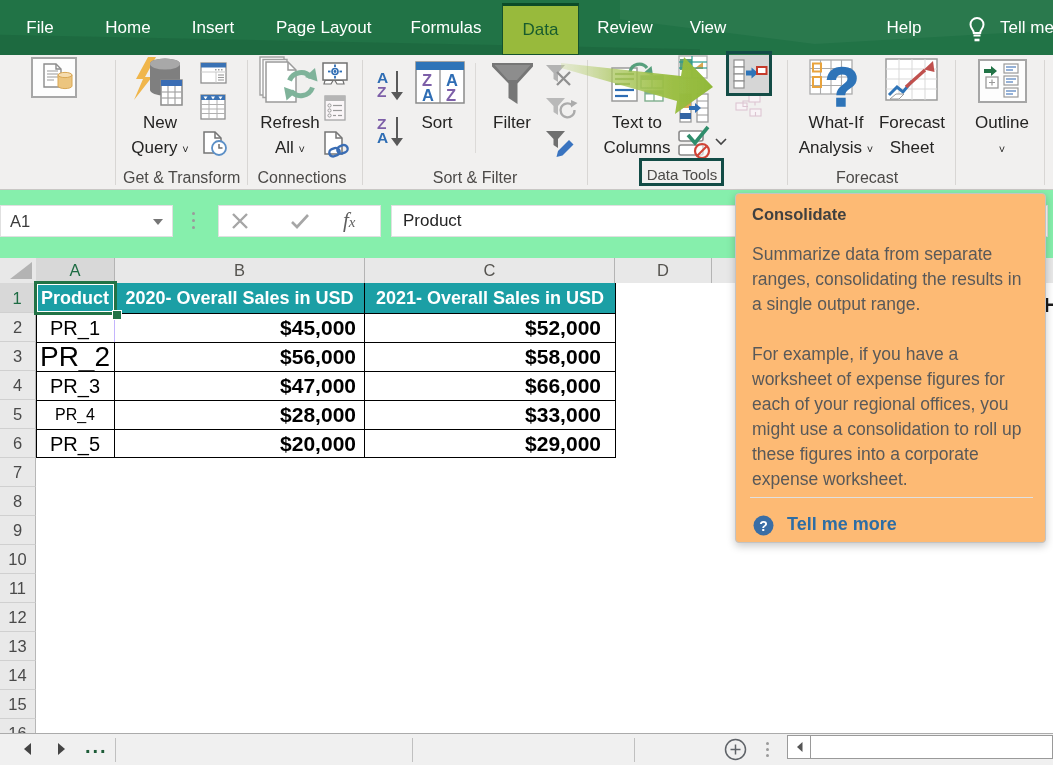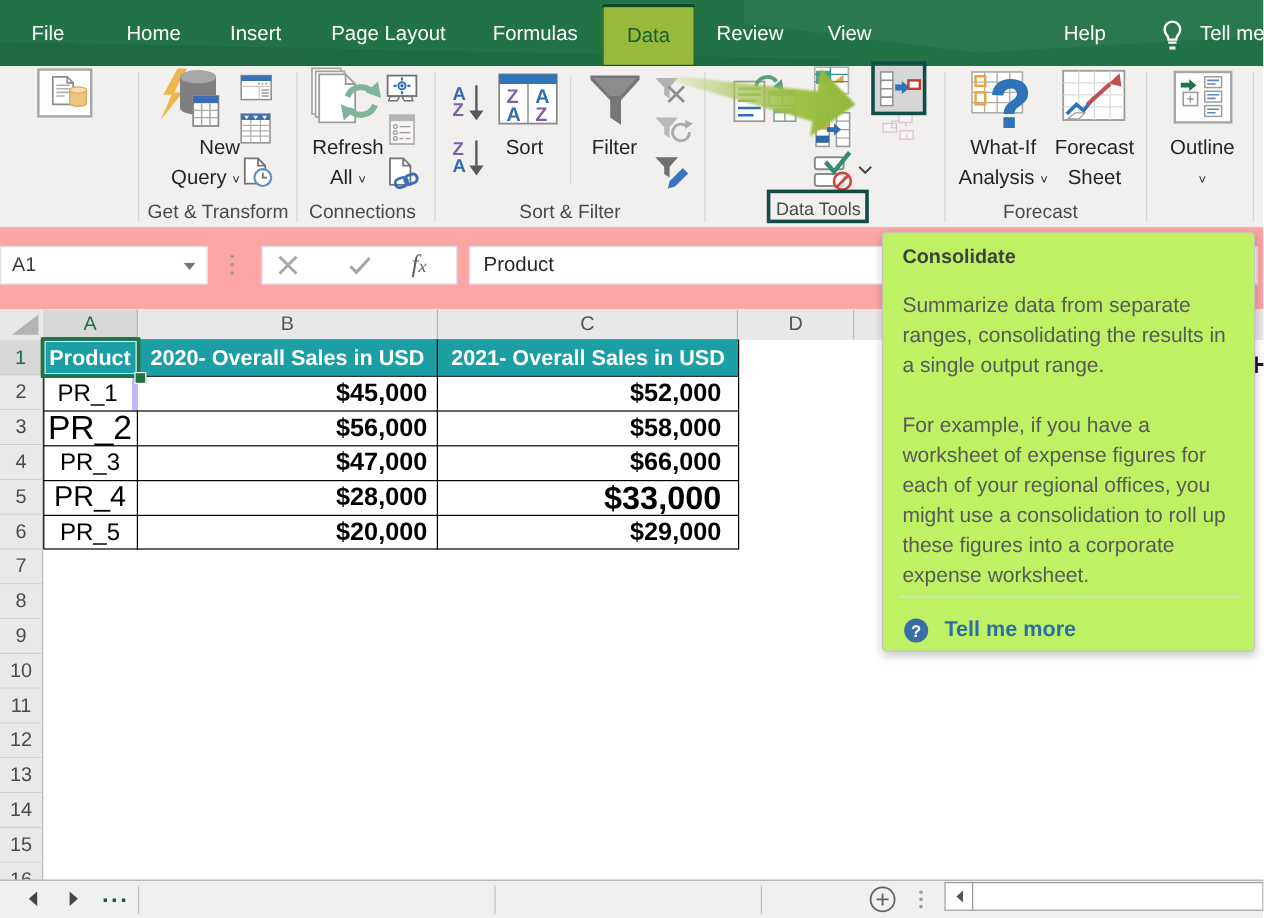--- a/index.html
+++ b/index.html
@@ -19,32 +19,32 @@
     line-height:47px;text-align:center;font-size:17px;}
   
   #ribbon{left:0;top:55px;width:1053px;height:135px;background:#f1f0ef;
     border-bottom:1px solid #c9c7c5;box-sizing:border-box;}
   .gsep{position:absolute;top:5px;width:1px;height:125px;background:#d8d6d4;}
   .glabel{position:absolute;top:113px;height:20px;line-height:20px;
     color:#4c4a48;text-align:center;white-space:nowrap;font-size:16px;}
   .blabel{position:absolute;font-size:17px;color:#252423;text-align:center;
     line-height:25px;white-space:nowrap;}
   
-  #fbar{left:0;top:190px;width:1053px;height:68px;background:#fca5a5;}
+  #fbar{left:0;top:190px;width:1053px;height:68px;background:#86efac;}
   .fbox{position:absolute;top:15px;height:32px;background:#fff;border:1px solid #e0e0e0;box-sizing:border-box;}
   
   #sheet{left:0;top:258px;width:1053px;height:475px;background:#fff;}
   #colhead{position:absolute;left:0;top:0;width:1053px;height:25px;background:#e8e8e8;}
   .ch{position:absolute;top:0;height:25px;line-height:25px;text-align:center;
     font-size:16.5px;color:#55534f;border-right:1px solid #b4b4b4;box-sizing:border-box;background:#e8e8e8;}
   .rh{position:absolute;left:0;width:36px;height:29px;line-height:29px;text-align:center;
     font-size:16.5px;color:#4a4a4a;background:#e9e9e9;border-bottom:1px solid #d0d0d0;
     border-right:1px solid #b7b7b7;box-sizing:border-box;}
   
-  #tip{left:735px;top:193px;width:311px;height:350px;background:#bef264;
+  #tip{left:735px;top:193px;width:311px;height:350px;background:#fdba74;
     border:1px solid #c3c3c3;border-radius:4px;box-shadow:0 3px 8px rgba(0,0,0,.22);
     box-sizing:border-box;z-index:40;}
   #tip h3{margin:0;position:absolute;left:16px;top:11px;font-size:16.5px;color:#404040;}
   #tip .body{position:absolute;left:16px;top:48px;width:279px;font-size:17.5px;
     line-height:25px;color:#595959;}
   #tip .sep{position:absolute;left:14px;top:303px;width:283px;height:1px;background:#e0e0e0;}
   #tip .more{position:absolute;left:51px;top:320px;font-size:18px;font-weight:bold;color:#2e6da4;}
   
   #sbar{left:0;top:733px;width:1053px;height:32px;background:#f0f0f0;
     border-top:1px solid #ababab;box-sizing:border-box;}
@@ -84,24 +84,25 @@
     <div class="gsep" style="left:587px;"></div>
     <div class="gsep" style="left:787px;"></div>
     <div class="gsep" style="left:955px;"></div>
     <div class="gsep" style="left:1044px;"></div>
     <div class="glabel" style="left:123px;width:110px;">Get &amp; Transform</div>
     <div class="glabel" style="left:252px;width:100px;">Connections</div>
     <div class="glabel" style="left:424px;width:102px;">Sort &amp; Filter</div>
     <div class="glabel" style="left:642px;width:80px;top:110px;font-size:15px;">Data Tools</div>
     <div class="glabel" style="left:827px;width:80px;">Forecast</div>
 
-    <div class="blabel" style="left:120px;top:55px;width:80px;text-align:right;">New<br>Query <span style="font-size:11px;">˅</span></div>
+    <div class="blabel" style="left:120px;top:55px;width:80px;">New<br>Query <span style="font-size:11px;">˅</span></div>
     <div class="blabel" style="left:250px;top:55px;width:80px;">Refresh<br>All <span style="font-size:11px;">˅</span></div>
     <div class="blabel" style="left:407px;top:55px;width:60px;">Sort</div>
     <div class="blabel" style="left:482px;top:55px;width:60px;">Filter</div>
+    <div class="blabel" style="left:597px;top:55px;width:80px;">Text to<br>Columns</div>
     <div class="blabel" style="left:796px;top:55px;width:80px;">What-If<br>Analysis <span style="font-size:11px;">˅</span></div>
     <div class="blabel" style="left:872px;top:55px;width:80px;">Forecast<br>Sheet</div>
     <div class="blabel" style="left:962px;top:55px;width:80px;">Outline<br><span style="font-size:11px;">˅</span></div>
     <div id="icons" class="abs" style="left:0;top:0;width:1053px;height:135px;">
         <svg width="1053" height="135" viewBox="0 0 1053 135" style="position:absolute;left:0;top:0;">
 <rect x="32" y="3" width="44" height="39" fill="#fdfdfd" stroke="#a7a7a7" stroke-width="2"></rect>
 <path d="M44 9 h12 l5 5 v18 h-17 z" fill="#fff" stroke="#8c8c8c" stroke-width="1.4"></path>
 <path d="M56 9 v5 h5" fill="none" stroke="#8c8c8c" stroke-width="1.4"></path>
 <g stroke="#b0b0b0" stroke-width="1.3">
 <line x1="47" y1="16" x2="58" y2="16"></line>
@@ -398,32 +399,32 @@
     <div class="rh" style="top:403px;">14</div>
     <div class="rh" style="top:432px;">15</div>
     <div class="rh" style="top:461px;">16</div>
     </div>
 
     <div id="table" class="abs" style="left:36px;top:25px;">
       <div class="abs" style="left:0;top:0;width:580px;height:175px;border:1px solid #000;box-sizing:border-box;"></div>
       <div class="abs" style="left:0;top:0;width:79px;height:30px;background:#1b9fa5;border-right:1px solid #000;box-sizing:border-box;display:flex;align-items:center;color:#fff;font-weight:bold;font-size:18px;padding-left:5px;">Product</div>
       <div class="abs" style="left:79px;top:0;width:250px;height:30px;background:#1b9fa5;border-right:1px solid #000;box-sizing:border-box;display:flex;align-items:center;justify-content:center;color:#fff;font-weight:bold;font-size:18px;">2020- Overall Sales in USD</div>
       <div class="abs" style="left:329px;top:0;width:250px;height:30px;background:#1b9fa5;box-sizing:border-box;display:flex;align-items:center;justify-content:center;color:#fff;font-weight:bold;font-size:18px;">2021- Overall Sales in USD</div>
-      <div class="abs" style="left:0;top:30px;width:79px;height:29px;border-right:5px solid #c4b5fd;border-top:1px solid #000;box-sizing:border-box;display:flex;align-items:center;justify-content:center;font-size:20px;">PR_1</div>
+      <div class="abs" style="left:0;top:30px;width:79px;height:29px;border-right:1px solid #c4b5fd;border-top:1px solid #000;box-sizing:border-box;display:flex;align-items:center;justify-content:center;font-size:20px;">PR_1</div>
       <div class="abs" style="left:79px;top:30px;width:250px;height:29px;border-right:1px solid #000;border-top:1px solid #000;box-sizing:border-box;display:flex;align-items:center;justify-content:flex-end;font-size:21px;font-weight:bold;padding-right:8px;">$45,000</div>
       <div class="abs" style="left:329px;top:30px;width:250px;height:29px;border-top:1px solid #000;box-sizing:border-box;display:flex;align-items:center;justify-content:flex-end;font-size:21px;font-weight:bold;padding-right:14px;">$52,000</div>
       <div class="abs" style="left:0;top:59px;width:79px;height:29px;border-right:1px solid #000;border-top:1px solid #000;box-sizing:border-box;display:flex;align-items:center;justify-content:center;font-size:28px;">PR_2</div>
       <div class="abs" style="left:79px;top:59px;width:250px;height:29px;border-right:1px solid #000;border-top:1px solid #000;box-sizing:border-box;display:flex;align-items:center;justify-content:flex-end;font-size:21px;font-weight:bold;padding-right:8px;">$56,000</div>
       <div class="abs" style="left:329px;top:59px;width:250px;height:29px;border-top:1px solid #000;box-sizing:border-box;display:flex;align-items:center;justify-content:flex-end;font-size:21px;font-weight:bold;padding-right:14px;">$58,000</div>
       <div class="abs" style="left:0;top:88px;width:79px;height:29px;border-right:1px solid #000;border-top:1px solid #000;box-sizing:border-box;display:flex;align-items:center;justify-content:center;font-size:20px;">PR_3</div>
       <div class="abs" style="left:79px;top:88px;width:250px;height:29px;border-right:1px solid #000;border-top:1px solid #000;box-sizing:border-box;display:flex;align-items:center;justify-content:flex-end;font-size:21px;font-weight:bold;padding-right:8px;">$47,000</div>
       <div class="abs" style="left:329px;top:88px;width:250px;height:29px;border-top:1px solid #000;box-sizing:border-box;display:flex;align-items:center;justify-content:flex-end;font-size:21px;font-weight:bold;padding-right:14px;">$66,000</div>
-      <div class="abs" style="left:0;top:117px;width:79px;height:29px;border-right:1px solid #000;border-top:1px solid #000;box-sizing:border-box;display:flex;align-items:center;justify-content:center;font-size:24px;">PR_4</div>
+      <div class="abs" style="left:0;top:117px;width:79px;height:29px;border-right:1px solid #000;border-top:1px solid #000;box-sizing:border-box;display:flex;align-items:center;justify-content:center;font-size:16px;">PR_4</div>
       <div class="abs" style="left:79px;top:117px;width:250px;height:29px;border-right:1px solid #000;border-top:1px solid #000;box-sizing:border-box;display:flex;align-items:center;justify-content:flex-end;font-size:21px;font-weight:bold;padding-right:8px;">$28,000</div>
-      <div class="abs" style="left:329px;top:117px;width:250px;height:29px;border-top:1px solid #000;box-sizing:border-box;display:flex;align-items:center;justify-content:flex-end;font-size:27px;font-weight:bold;padding-right:14px;">$33,000</div>
+      <div class="abs" style="left:329px;top:117px;width:250px;height:29px;border-top:1px solid #000;box-sizing:border-box;display:flex;align-items:center;justify-content:flex-end;font-size:21px;font-weight:bold;padding-right:14px;">$33,000</div>
       <div class="abs" style="left:0;top:146px;width:79px;height:29px;border-right:1px solid #000;border-top:1px solid #000;box-sizing:border-box;display:flex;align-items:center;justify-content:center;font-size:20px;">PR_5</div>
       <div class="abs" style="left:79px;top:146px;width:250px;height:29px;border-right:1px solid #000;border-top:1px solid #000;box-sizing:border-box;display:flex;align-items:center;justify-content:flex-end;font-size:21px;font-weight:bold;padding-right:8px;">$20,000</div>
       <div class="abs" style="left:329px;top:146px;width:250px;height:29px;border-top:1px solid #000;box-sizing:border-box;display:flex;align-items:center;justify-content:flex-end;font-size:21px;font-weight:bold;padding-right:14px;">$29,000</div>
       <div class="abs" style="left:-2px;top:-2px;width:83px;height:34px;border:3px solid #217346;box-sizing:border-box;box-shadow:inset 0 0 0 1px #fff;"></div>
       <div class="abs" style="left:76px;top:27px;width:8px;height:8px;background:#217346;border:1.5px solid #fff;box-sizing:content-box;"></div>
     </div>
 
     <div class="abs" style="left:1044px;top:36px;font-size:20px;font-weight:bold;color:#1a1a1a;">H</div>
   </div>
 

